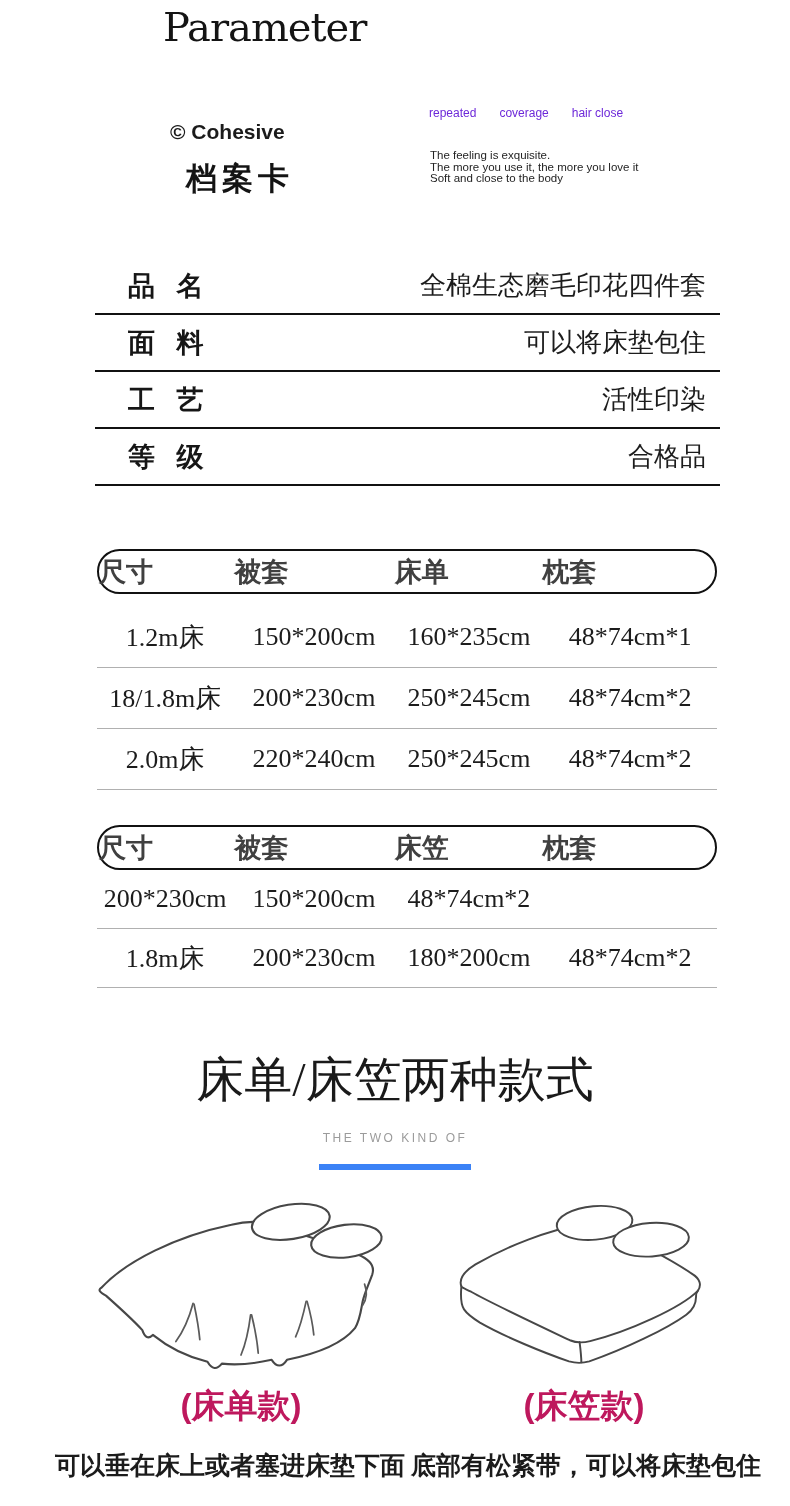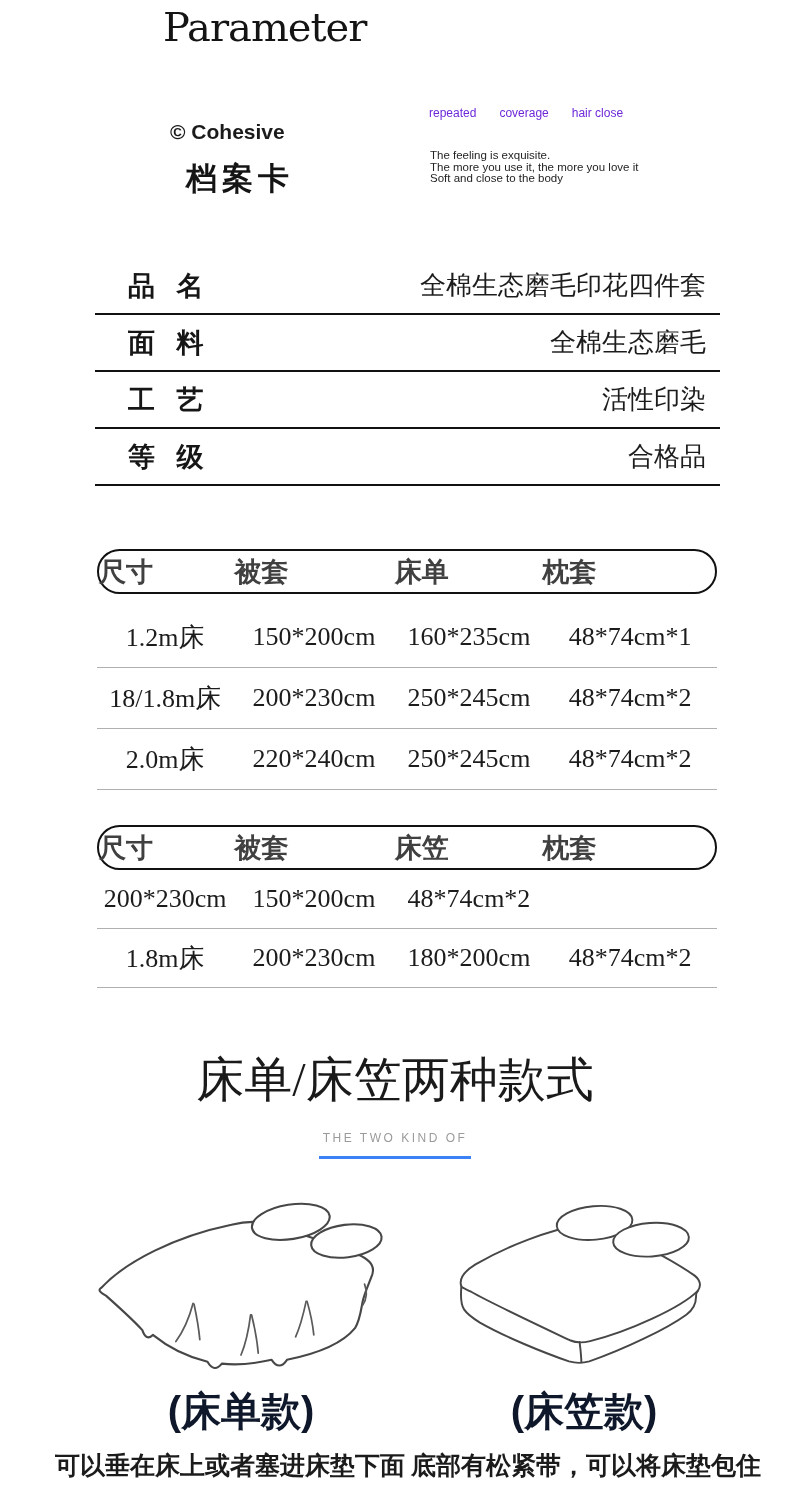--- a/index.html
+++ b/index.html
@@ -36,27 +36,27 @@
             border-bottom:1px solid #b0b0b0;}
   .t2 .size-row{height:58px;}
   .size-cell{text-align:center;font-family:"Liberation Serif","DejaVu Serif",serif;
              font-size:26px;color:#1c1c1c;}
 
   
   .section-title{position:absolute;left:0;top:1048px;width:790px;text-align:center;
                  font-family:"Liberation Serif","DejaVu Serif",serif;font-size:48px;color:#1a1a1a;}
   .section-sub-wrap{position:absolute;left:0;top:1128px;width:790px;text-align:center;}
   .section-sub{display:inline-block;font-size:12px;letter-spacing:2.5px;color:#9b9b9b;
-               border-bottom:3px solid #3b82f6;padding:0 4px 11px;}
+               border-bottom:6px solid #3b82f6;padding:0 4px 19px;}
 
   .bed{position:absolute;}
   .bed-left{left:82px;top:1196px;width:318px;height:182px;}
   .bed-right{left:438px;top:1200px;width:292px;height:172px;}
 
-  .caption{position:absolute;top:1384px;text-align:center;font-size:40px;font-weight:700;color:#0f172a;}
+  .caption{position:absolute;top:1384px;text-align:center;font-size:33px;font-weight:700;color:#be185d;}
   .cap-left{left:82px;width:318px;}
   .cap-right{left:438px;width:292px;}
   .note{position:absolute;top:1449px;text-align:center;font-size:25px;font-weight:700;color:#1b1b1b;}
   .note-left{left:50px;width:360px;}
   .note-right{left:410px;width:352px;}
 </style>
 </head>
 <body>
 
 <div class="page">
@@ -77,21 +77,21 @@
     <div>Soft and close to the body</div>
   </div>
 
   <div class="spec-table">
     <div class="spec-row">
       <span class="spec-label">品 名</span>
       <span class="spec-value">全棉生态磨毛印花四件套</span>
     </div>
     <div class="spec-row">
       <span class="spec-label">面 料</span>
-      <span class="spec-value">全棉生态磨毛</span>
+      <span class="spec-value">可以将床垫包住</span>
     </div>
     <div class="spec-row">
       <span class="spec-label">工 艺</span>
       <span class="spec-value">活性印染</span>
     </div>
     <div class="spec-row">
       <span class="spec-label">等 级</span>
       <span class="spec-value">合格品</span>
     </div>
   </div>

